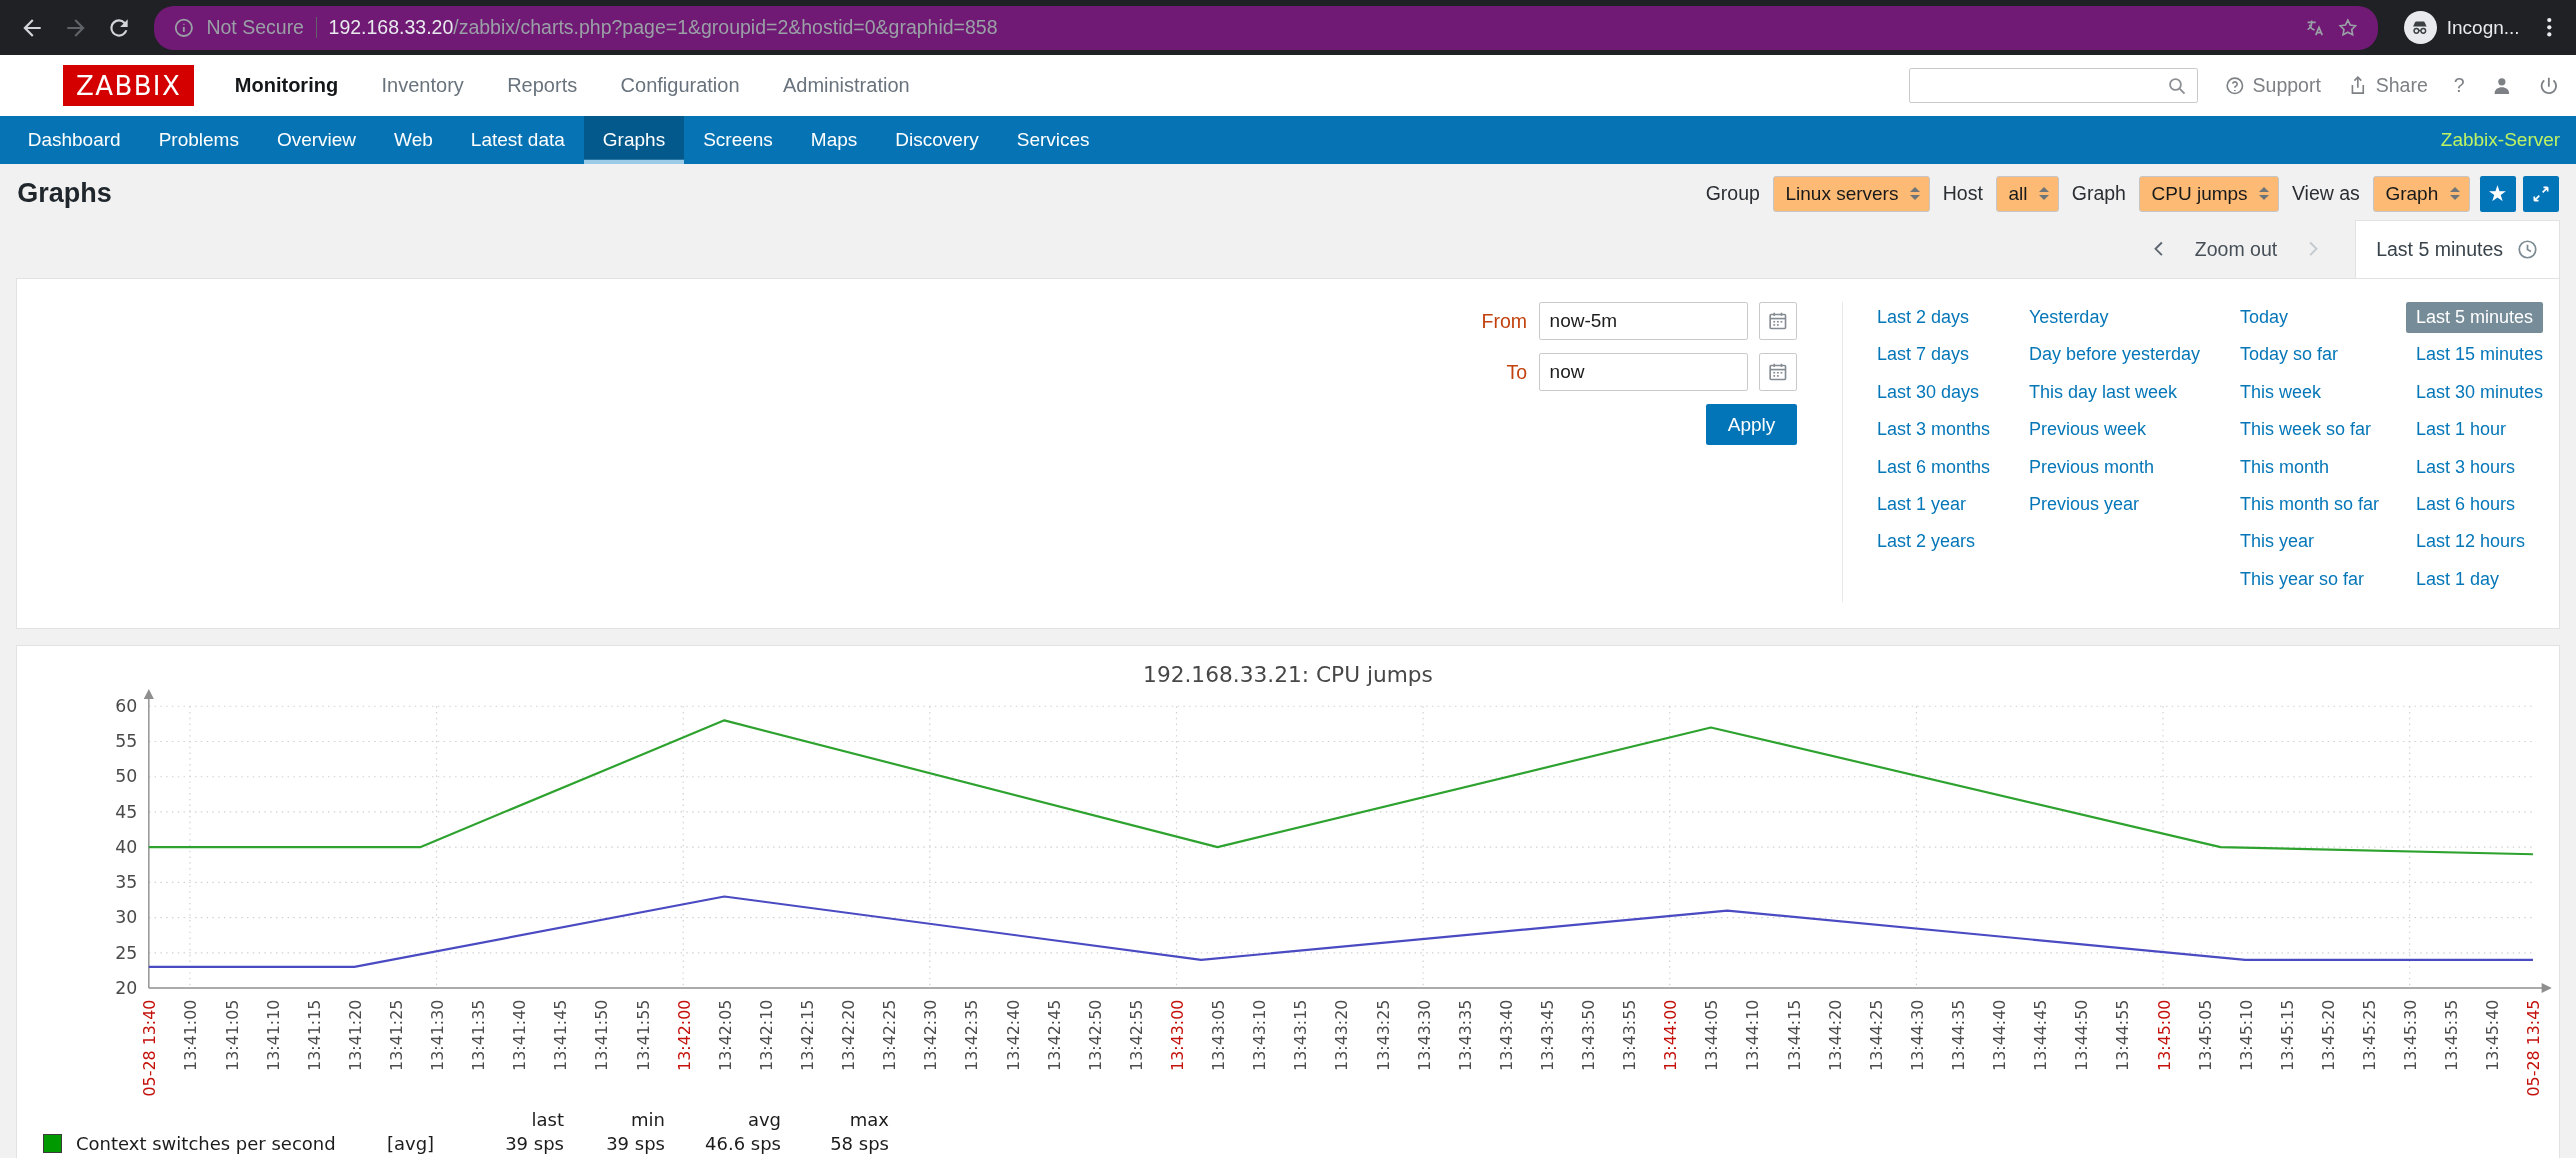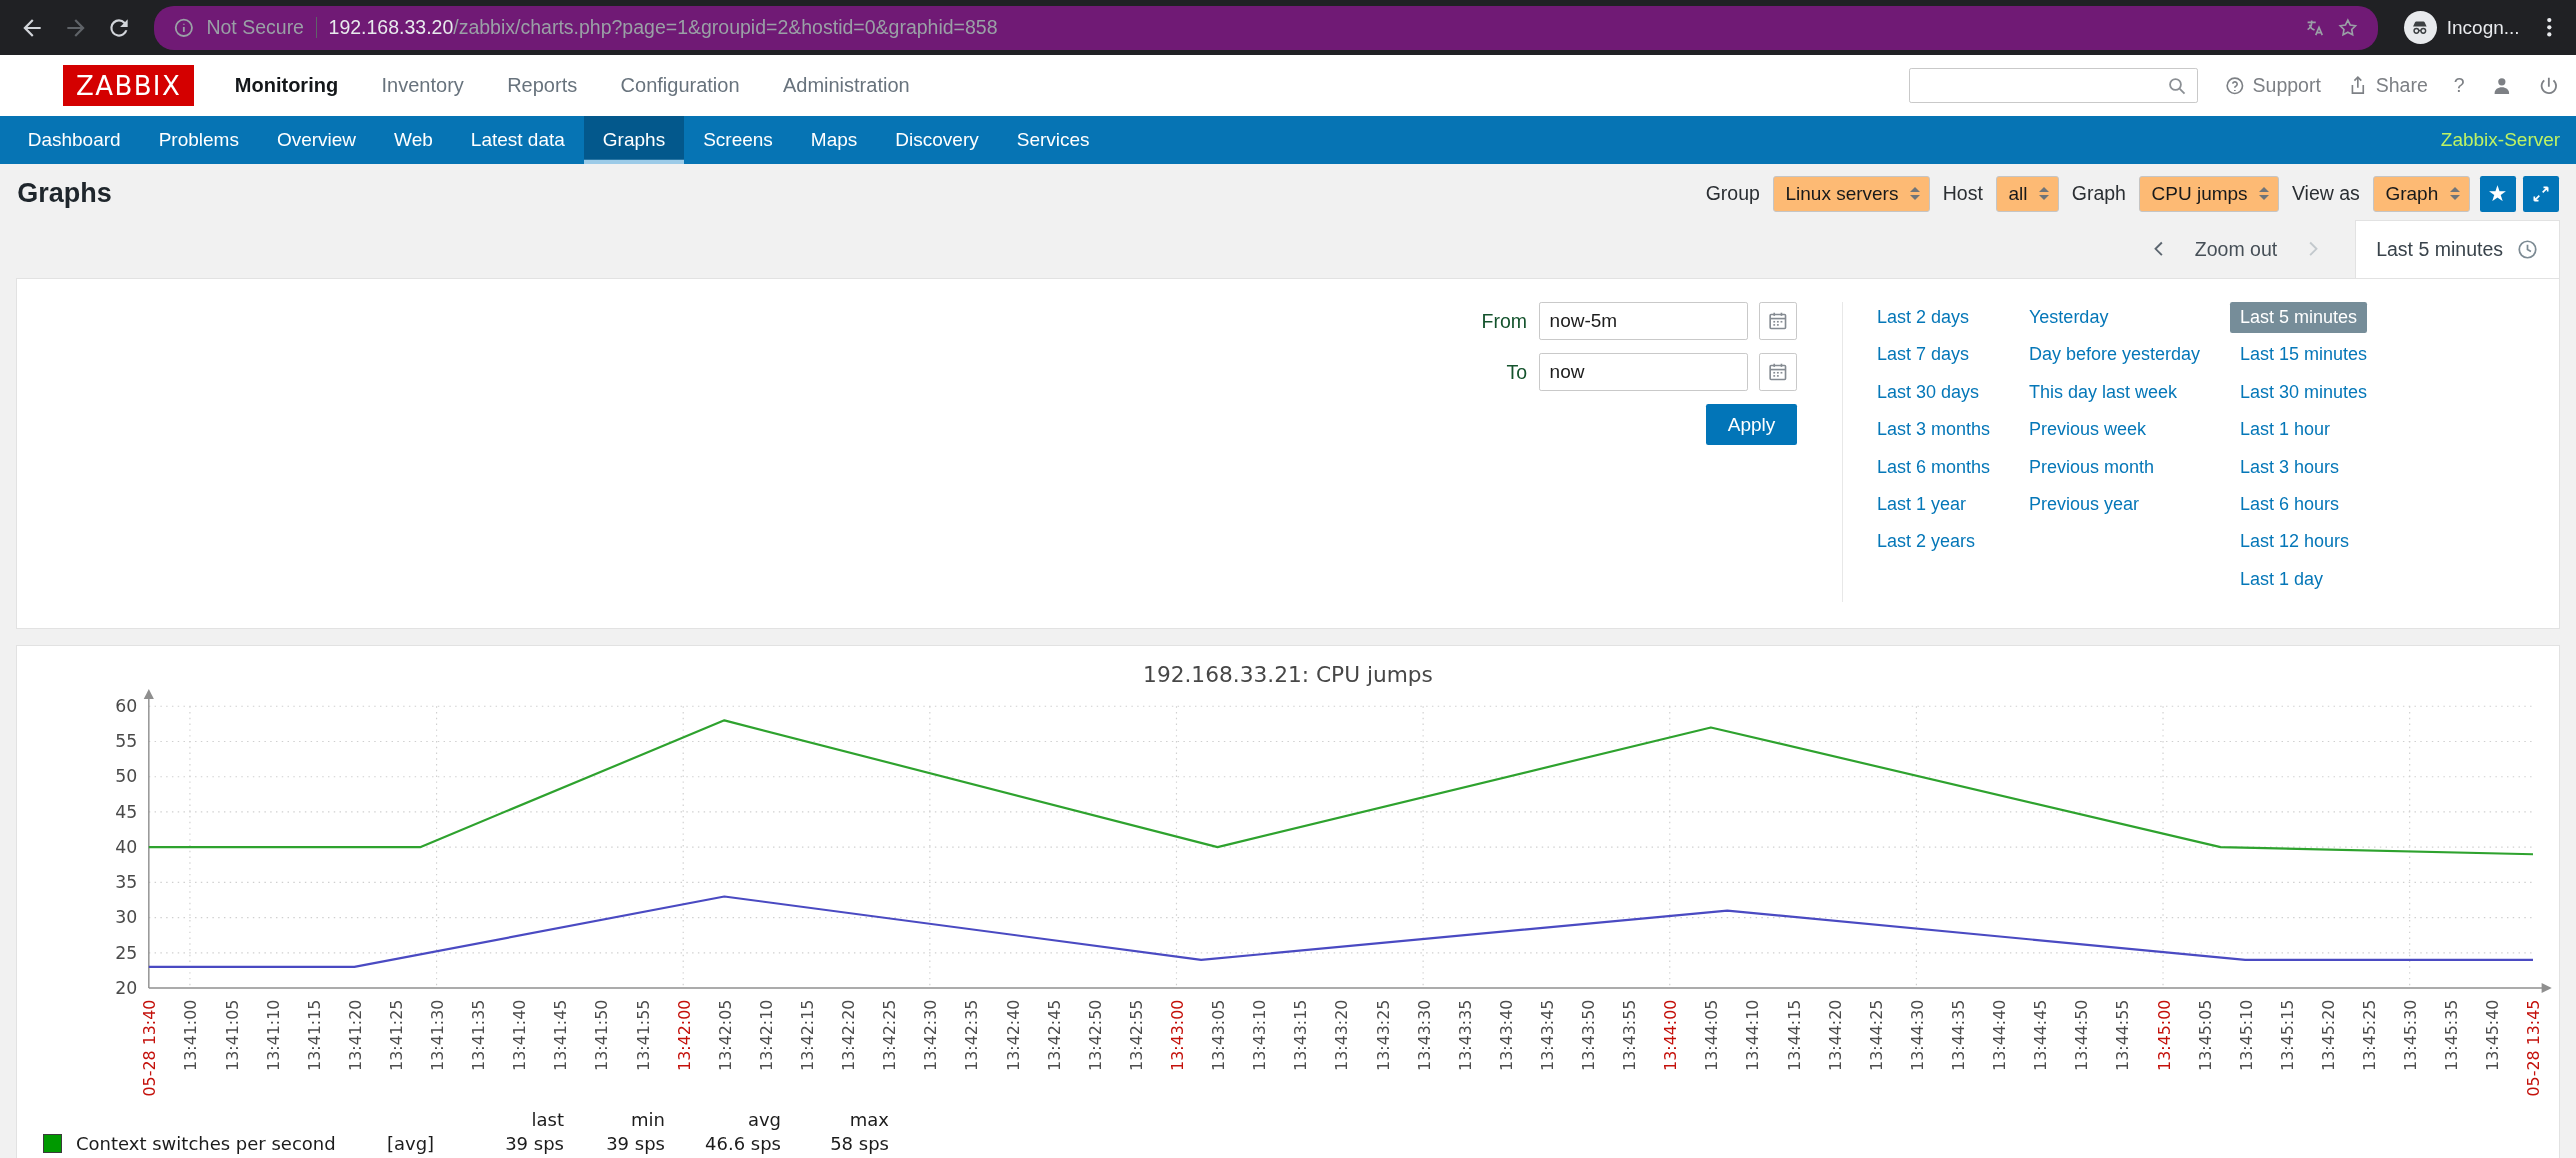--- a/index.html
+++ b/index.html
@@ -71,21 +71,21 @@
   .chev svg { width:19px; height:21.7px; }
   .chev.disabled { color:#c3c9cd; cursor:default; }
   .time-tab { align-self:stretch; display:flex; align-items:center; gap:13px; background:#fff; border:0.7px solid #e2e2e2; border-bottom:none; padding:0 20px; font-size:19.5px; color:#39434b; cursor:pointer; }
   .time-tab svg { width:23px; height:23px; color:#7c8a93; }
 
   
   .content { padding:0 16px; }
   .filter-panel { background:#fff; border:0.7px solid #e2e2e2; display:flex; padding:23px 0 26px; }
   .fromto { margin-left:1445px; width:335px; flex:0 0 auto; }
   .ft-row { display:flex; align-items:center; gap:11.6px; margin-bottom:13px; }
-  .ft-label { width:65px; text-align:right; font-size:19.5px; color:#14532d; flex:0 0 auto; }
+  .ft-label { width:65px; text-align:right; font-size:19.5px; color:#c2410c; flex:0 0 auto; }
   .ft-input { width:209px; height:38px; border:0.7px solid #c9c9c9; border-radius:2.2px; font-size:19px; padding:0 10px; color:#1d1d1d; font-family:inherit; }
   .cal-btn { width:38px; height:38px; border:0.7px solid #c9c9c9; background:#fff; border-radius:2.2px; color:#858b92; display:flex; align-items:center; justify-content:center; cursor:pointer; flex:0 0 auto; }
   .cal-btn svg { width:21.7px; height:21.7px; }
   .apply-row { display:flex; justify-content:flex-end; margin-top:8.7px; }
   .apply-btn { background:#0275b8; color:#fff; border:none; border-radius:2.2px; font-size:19px; padding:9.4px 21.7px; cursor:pointer; font-family:inherit; }
   .ranges { margin-left:45px; padding-left:24px; border-left:0.7px solid #e8e8e8; display:flex; flex:1; min-width:0; }
   .range-col { list-style:none; margin:0; padding:0; }
   .range-col:nth-child(1) { width:152px; }
   .range-col:nth-child(2) { width:211px; }
   .range-col:nth-child(3) { width:176px; }
@@ -361,20 +361,30 @@
           <li class="range-link">Last 1 year</li>
           <li class="range-link">Last 2 years</li>
         </ul>
         <ul class="range-col">
           <li class="range-link">Yesterday</li>
           <li class="range-link">Day before yesterday</li>
           <li class="range-link">This day last week</li>
           <li class="range-link">Previous week</li>
           <li class="range-link">Previous month</li>
           <li class="range-link">Previous year</li>
+        </ul>
+        <ul class="range-col">
+          <li class="range-link">Today</li>
+          <li class="range-link">Today so far</li>
+          <li class="range-link">This week</li>
+          <li class="range-link">This week so far</li>
+          <li class="range-link">This month</li>
+          <li class="range-link">This month so far</li>
+          <li class="range-link">This year</li>
+          <li class="range-link">This year so far</li>
         </ul>
         <ul class="range-col">
           <li class="range-link selected">Last 5 minutes</li>
           <li class="range-link">Last 15 minutes</li>
           <li class="range-link">Last 30 minutes</li>
           <li class="range-link">Last 1 hour</li>
           <li class="range-link">Last 3 hours</li>
           <li class="range-link">Last 6 hours</li>
           <li class="range-link">Last 12 hours</li>
           <li class="range-link">Last 1 day</li>

